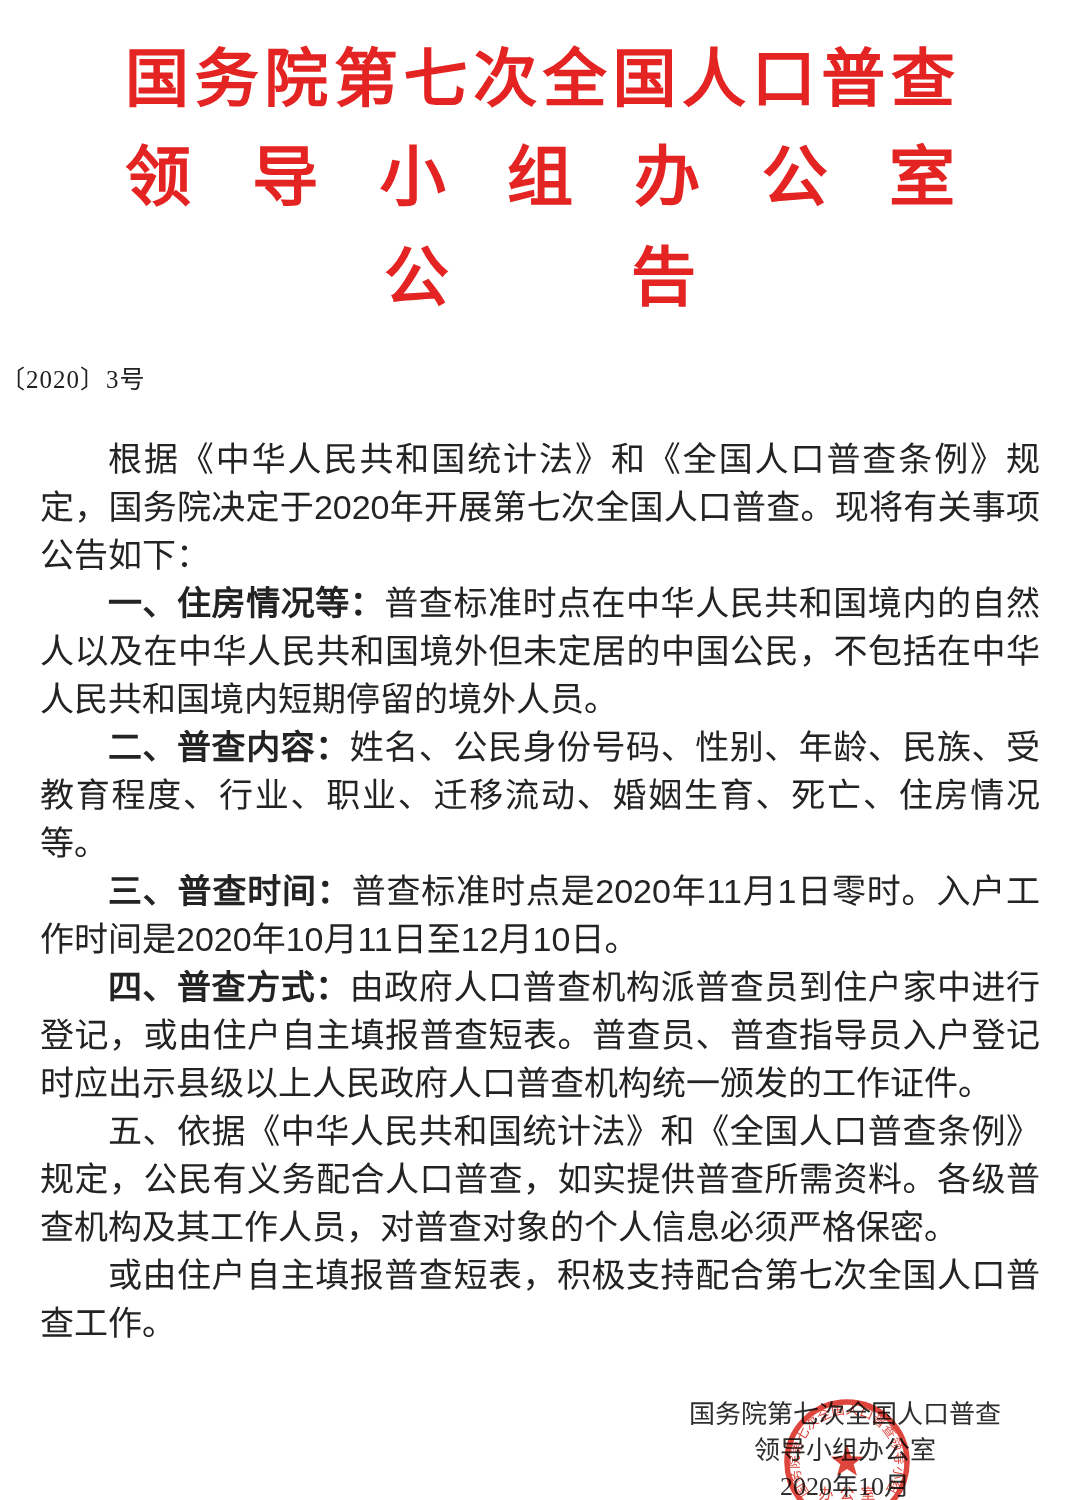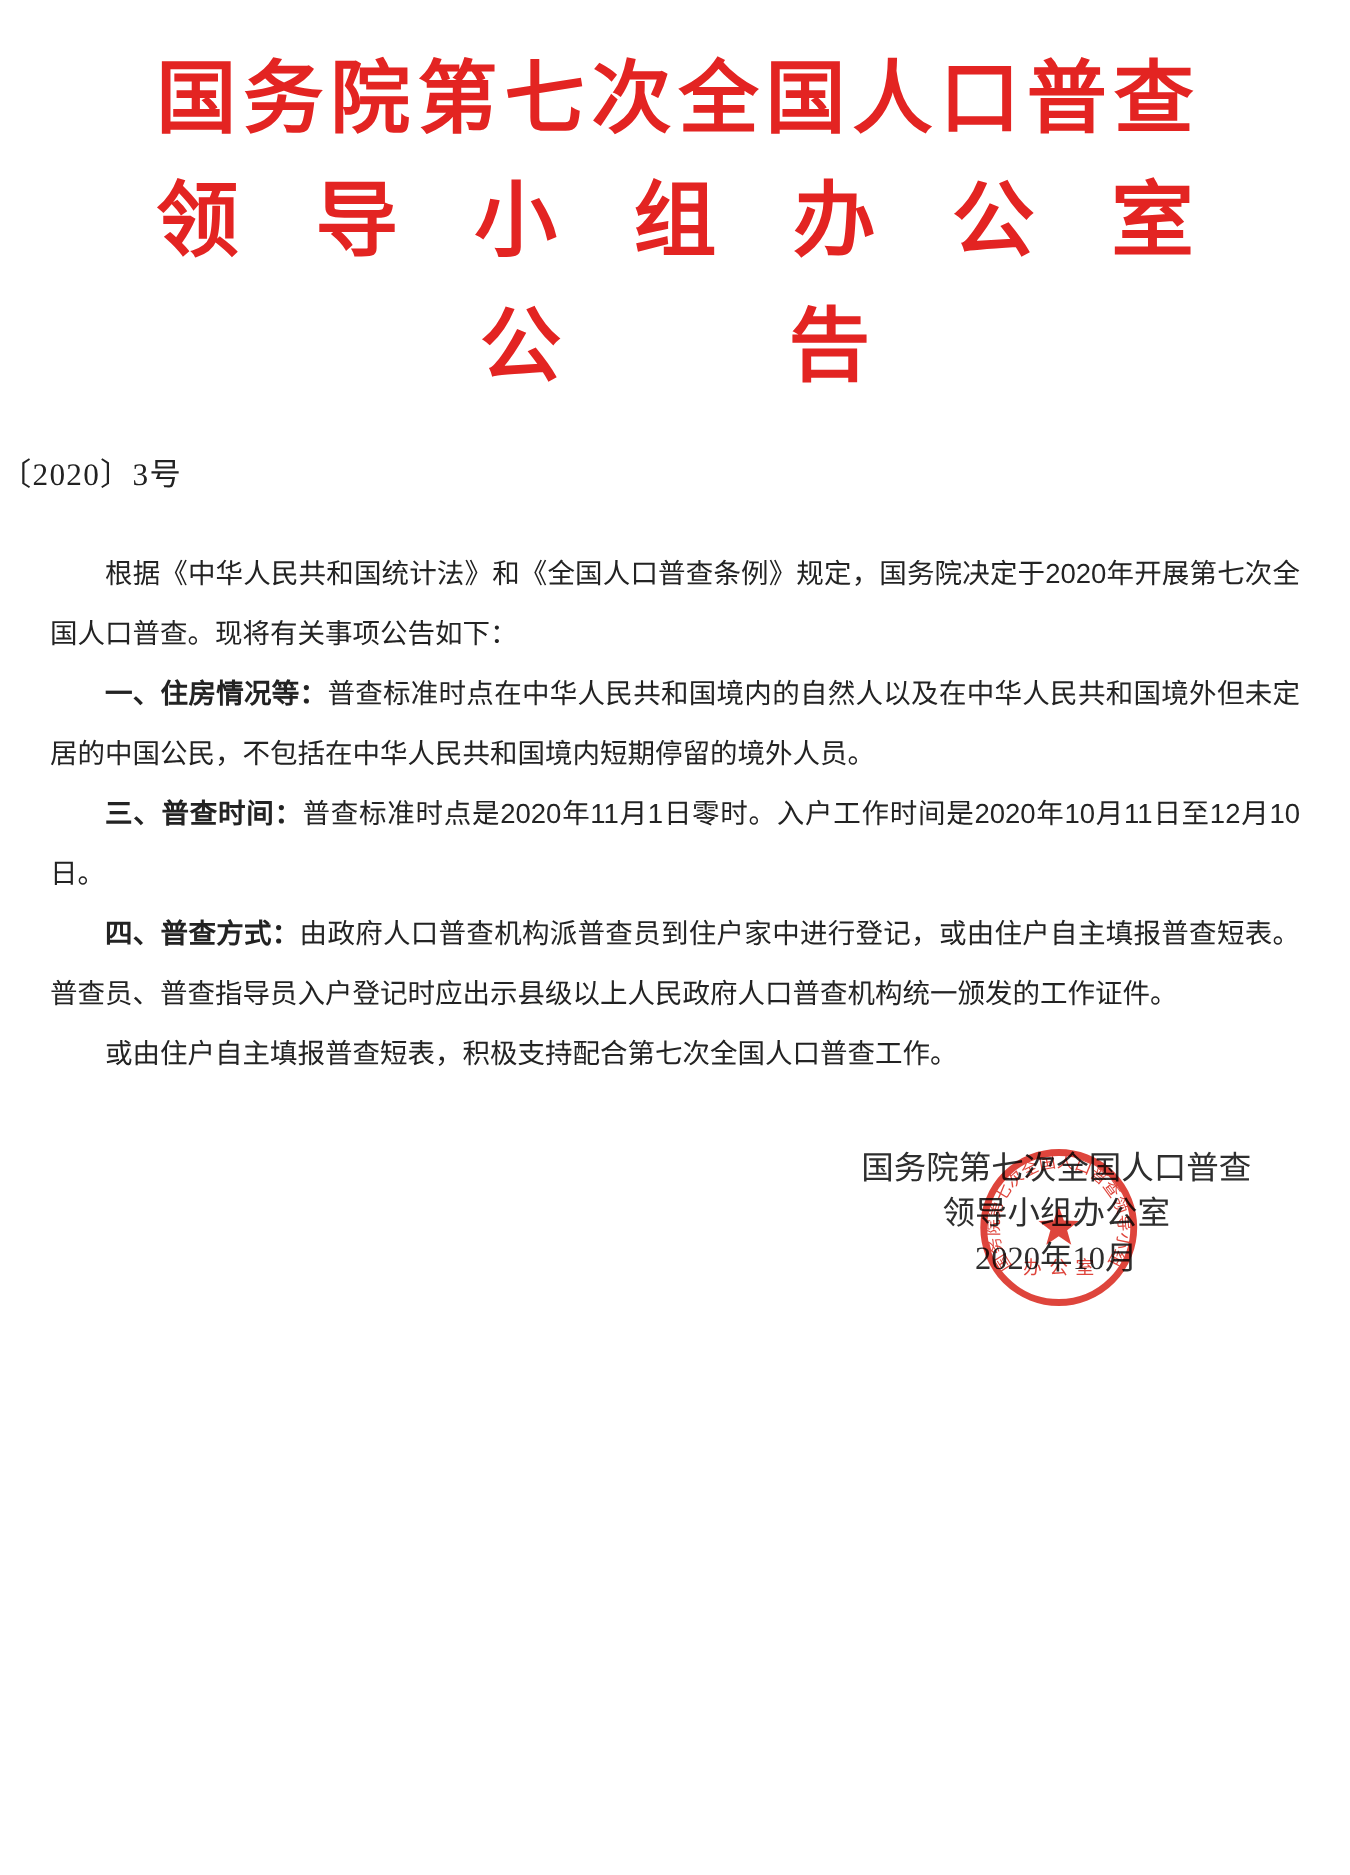--- a/index.html
+++ b/index.html
@@ -42,21 +42,21 @@
     text-align:left;
     font-size:25px;
     color:#222;
     letter-spacing:1px;
   }
   
   .body-text{
     width:1000px;
     margin:40px auto 0 auto;
     font-family:"Liberation Sans","DejaVu Sans",sans-serif;
-    font-size:22px;
+    font-size:34px;
     line-height:48px;
     color:var(--body_text,#232323);
     text-align:justify;
     text-justify:inter-ideograph;
   }
   .body-text p{text-indent:2em;}
   .para-label{font-weight:700;}
   
   .signature{
     position:relative;
@@ -98,22 +98,24 @@
   <header class="title-block">
     <div class="title-line title-line-1">国务院第七次全国人口普查</div>
     <div class="title-line title-line-2">领导小组办公室</div>
     <div class="title-line title-line-3">公告</div>
     <div class="doc-number">〔2020〕3号</div>
   </header>
 
   <main class="body-text">
     <p><span class="para-label"></span><span>根据《中华人民共和国统计法》和《全国人口普查条例》规定，国务院决定于2020年开展第七次全国人口普查。现将有关事项公告如下：</span></p>
     <p><span class="para-label">一、住房情况等：</span><span>普查标准时点在中华人民共和国境内的自然人以及在中华人民共和国境外但未定居的中国公民，不包括在中华人民共和国境内短期停留的境外人员。</span></p>
+    <p><span class="para-label">二、普查内容：</span><span>姓名、公民身份号码、性别、年龄、民族、受教育程度、行业、职业、迁移流动、婚姻生育、死亡、住房情况等。</span></p>
     <p><span class="para-label">三、普查时间：</span><span>普查标准时点是2020年11月1日零时。入户工作时间是2020年10月11日至12月10日。</span></p>
     <p><span class="para-label">四、普查方式：</span><span>由政府人口普查机构派普查员到住户家中进行登记，或由住户自主填报普查短表。普查员、普查指导员入户登记时应出示县级以上人民政府人口普查机构统一颁发的工作证件。</span></p>
+    <p><span class="para-label"></span><span>五、依据《中华人民共和国统计法》和《全国人口普查条例》规定，公民有义务配合人口普查，如实提供普查所需资料。各级普查机构及其工作人员，对普查对象的个人信息必须严格保密。</span></p>
     <p><span class="para-label"></span><span>或由住户自主填报普查短表，积极支持配合第七次全国人口普查工作。</span></p>
   </main>
 
   <footer class="signature">
     <div>国务院第七次全国人口普查</div>
     <div>领导小组办公室</div>
     <div>2020年10月</div>
 
     <svg class="seal" viewBox="0 0 150 150" aria-hidden="true">
       <circle class="seal-ring" cx="75" cy="75" r="60"></circle>

